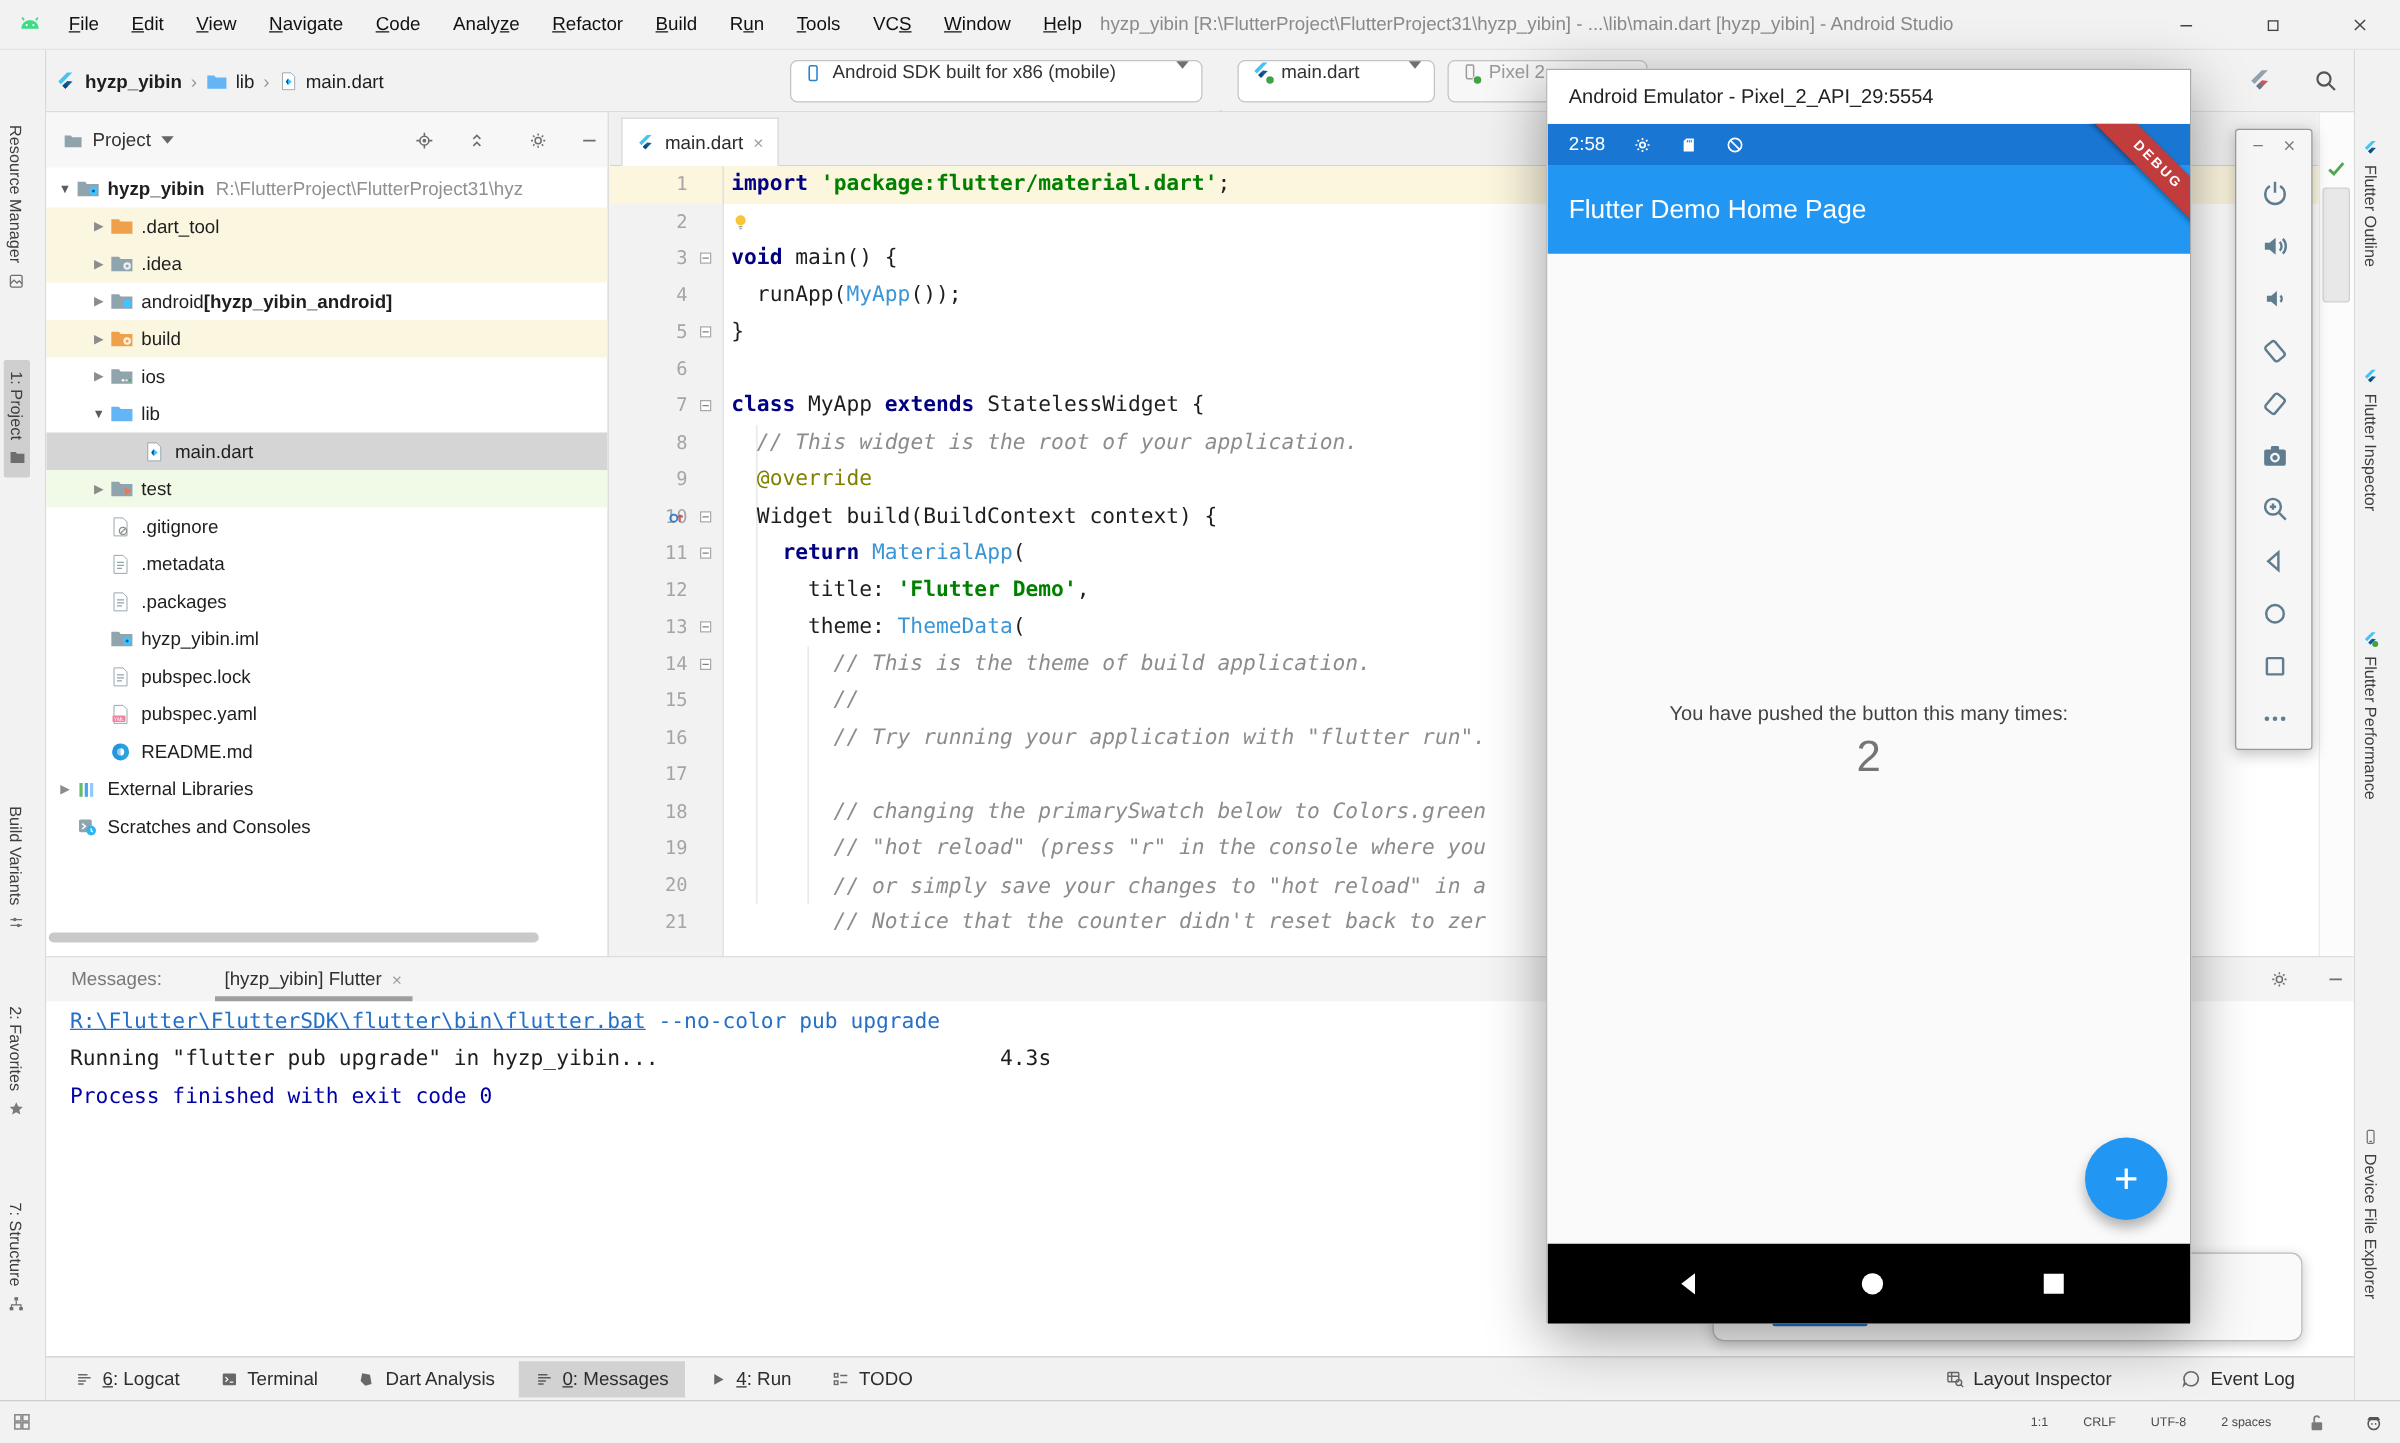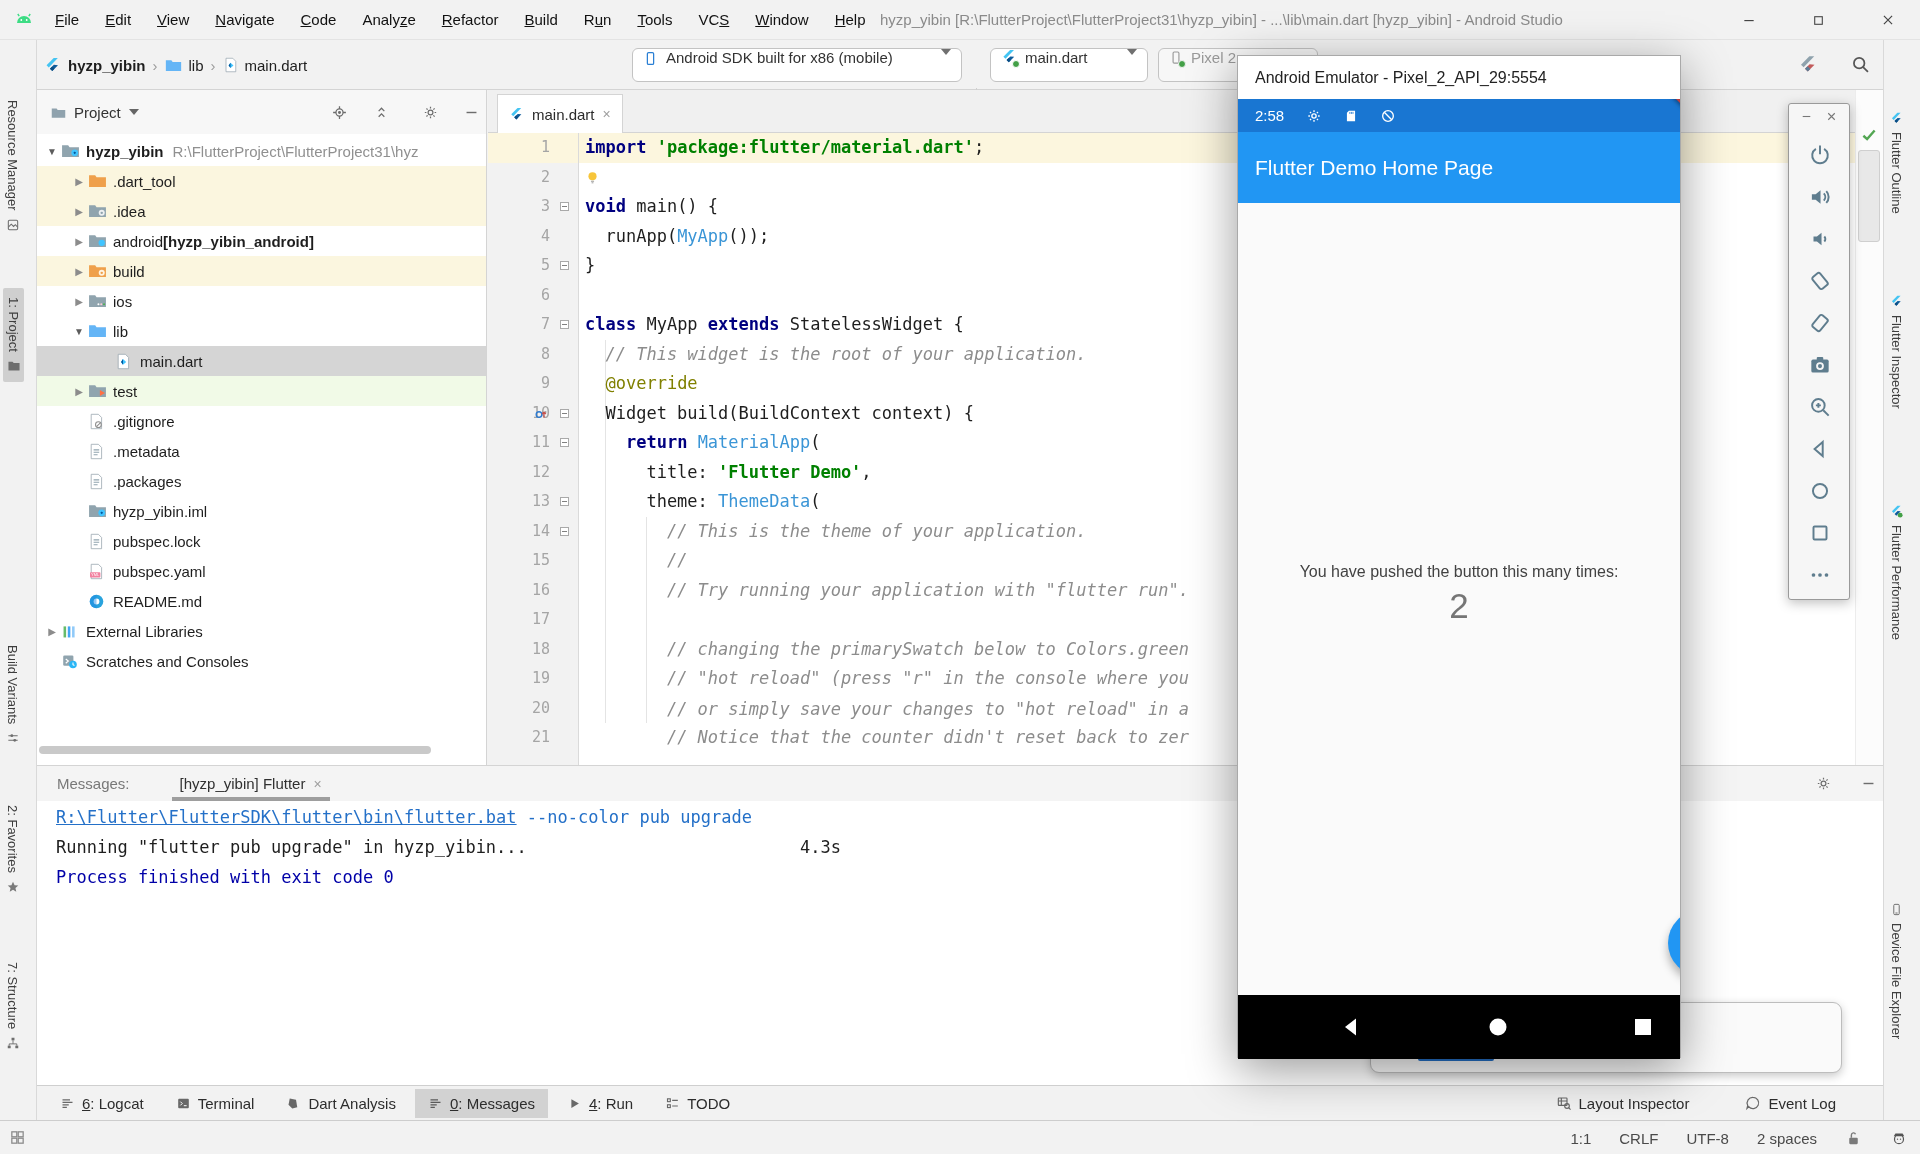--- a/index.html
+++ b/index.html
@@ -76,28 +76,28 @@
   .c-link{color:#2470c8;text-decoration:underline}
   .c-blue{color:#2470c8}
   .c-sys{color:#0000a8}
 
   
   #bottom-bar{position:absolute;left:37px;top:1085px;width:1846px;height:35px;background:#f2f2f2;border-top:1px solid #cfcfcf;display:flex;align-items:center}
   .bb-item{display:flex;align-items:center;gap:7px;padding:6px 13px;font-size:15px;color:#2d2d2d;cursor:default}
   .bb-item.sel{background:#d2d2d2}
   #bb-right{position:absolute;right:34px;top:0;height:100%;display:flex;align-items:center;gap:30px}
   #status-bar{position:absolute;left:0;top:1120px;width:1920px;height:34px;background:#f2f2f2;border-top:1px solid #cdcdcd}
-  #sb-right{position:absolute;right:12px;top:0;height:34px;display:flex;align-items:center;gap:28px;color:#4a4a4a;font-size:15px}
+  #sb-right{position:absolute;right:12px;top:0;height:34px;display:flex;align-items:center;gap:28px;color:#4a4a4a;font-size:10px}
 
   
   #balloon{position:absolute;left:1370px;top:1002px;width:472px;height:71px;background:#fafafa;border:1px solid #bdbdbd;border-radius:9px;box-shadow:0 3px 10px rgba(0,0,0,.22);z-index:20}
   #balloon-link{position:absolute;left:47px;top:44px;width:76px;height:14px;background:#2470c8;border-radius:2px}
 
   
-  #emulator{position:absolute;left:1237px;top:55px;width:444px;height:1003px;background:#fff;border:1px solid #a9a9a9;box-shadow:0 12px 46px rgba(0,0,0,.4);z-index:40}
+  #emulator{position:absolute;left:1237px;top:55px;width:516px;height:1003px;background:#fff;border:1px solid #a9a9a9;box-shadow:0 12px 46px rgba(0,0,0,.4);z-index:40}
   #emu-titlebar{position:absolute;left:0;top:0;width:100%;height:43px;background:#fff;display:flex;align-items:center;padding-left:17px;font-size:16px;color:#222}
   #emu-screen{position:absolute;left:0;top:43px;width:100%;height:960px;overflow:hidden;background:#fafafa}
   #emu-statusbar{position:absolute;left:0;top:0;width:100%;height:33px;background:#1976D2;display:flex;align-items:center;padding-left:17px;gap:22px;color:#fff;font-size:15px}
   #emu-appbar{position:absolute;left:0;top:33px;width:100%;height:71px;background:#2196F3;display:flex;align-items:center;padding-left:17px;color:#fff;font-size:21px;font-weight:500}
   #debug-banner{position:absolute;left:408px;top:21px;width:160px;height:24px;background:#c13c3c;transform:rotate(45deg);display:flex;align-items:center;justify-content:center;color:#fff;font-size:11px;font-weight:bold;letter-spacing:2px;box-shadow:0 2px 4px rgba(0,0,0,.35)}
   #emu-body-text{position:absolute;left:0;top:464px;width:100%;text-align:center;color:#424242;font-size:16px}
   #emu-counter{position:absolute;left:0;top:487px;width:100%;text-align:center;color:#757575;font-size:35px}
   #fab{position:absolute;left:430px;top:811px;width:66px;height:66px;border-radius:50%;background:#2196F3;display:flex;align-items:center;justify-content:center;box-shadow:0 6px 10px rgba(0,0,0,.3)}
   #emu-navbar{position:absolute;left:0;top:896px;width:100%;height:64px;background:#000;display:flex;align-items:center}
   .nav-btn{position:absolute;top:20px;width:24px;height:24px}
@@ -607,21 +607,21 @@
         <div class="ln" style="top: 295px;">11</div>
         <span class="fold" style="top: 305px;"></span>
         <div class="cl" style="top: 295px;"><span>    </span><span class="tok-k">return</span><span> </span><span class="tok-t">MaterialApp</span><span>(</span></div>
         <div class="ln" style="top: 324.5px;">12</div>
         <div class="cl" style="top: 324.5px;"><span>      title: </span><span class="tok-s">'Flutter Demo'</span><span>,</span></div>
         <div class="ln" style="top: 354px;">13</div>
         <span class="fold" style="top: 364px;"></span>
         <div class="cl" style="top: 354px;"><span>      theme: </span><span class="tok-t">ThemeData</span><span>(</span></div>
         <div class="ln" style="top: 383.5px;">14</div>
         <span class="fold" style="top: 393.5px;"></span>
-        <div class="cl" style="top: 383.5px;"><span>        </span><span class="tok-c">// This is the theme of your application.</span></div>
+        <div class="cl" style="top: 383.5px;"><span>        </span><span class="tok-c">// This is the theme of build application.</span></div>
         <div class="ln" style="top: 413px;">15</div>
         <div class="cl" style="top: 413px;"><span>        </span><span class="tok-c">//</span></div>
         <div class="ln" style="top: 442.5px;">16</div>
         <div class="cl" style="top: 442.5px;"><span>        </span><span class="tok-c">// Try running your application with "flutter run".</span></div>
         <div class="ln" style="top: 472px;">17</div>
         <div class="cl" style="top: 472px;"><span>        </span></div>
         <div class="ln" style="top: 501.5px;">18</div>
         <div class="cl" style="top: 501.5px;"><span>        </span><span class="tok-c">// changing the primarySwatch below to Colors.green</span></div>
         <div class="ln" style="top: 531px;">19</div>
         <div class="cl" style="top: 531px;"><span>        </span><span class="tok-c">// "hot reload" (press "r" in the console where you</span></div>

